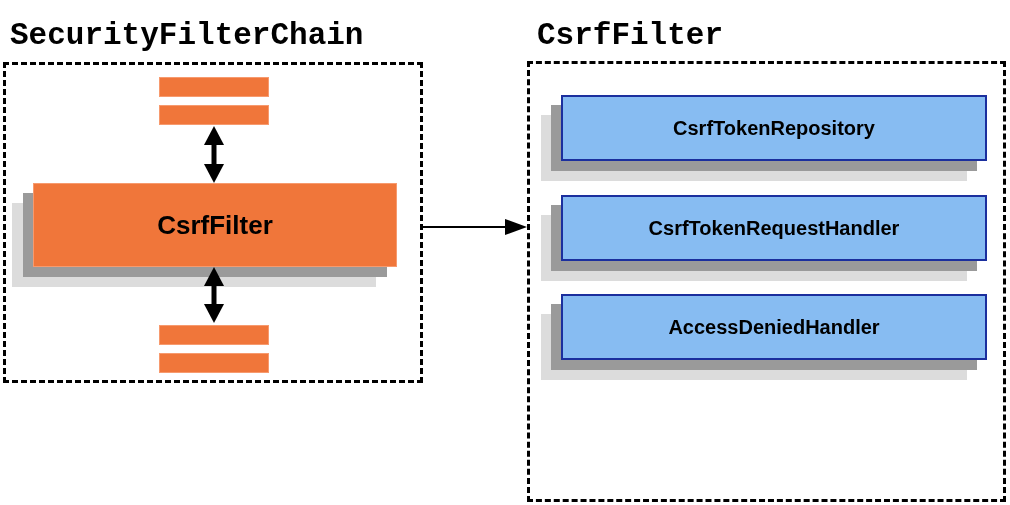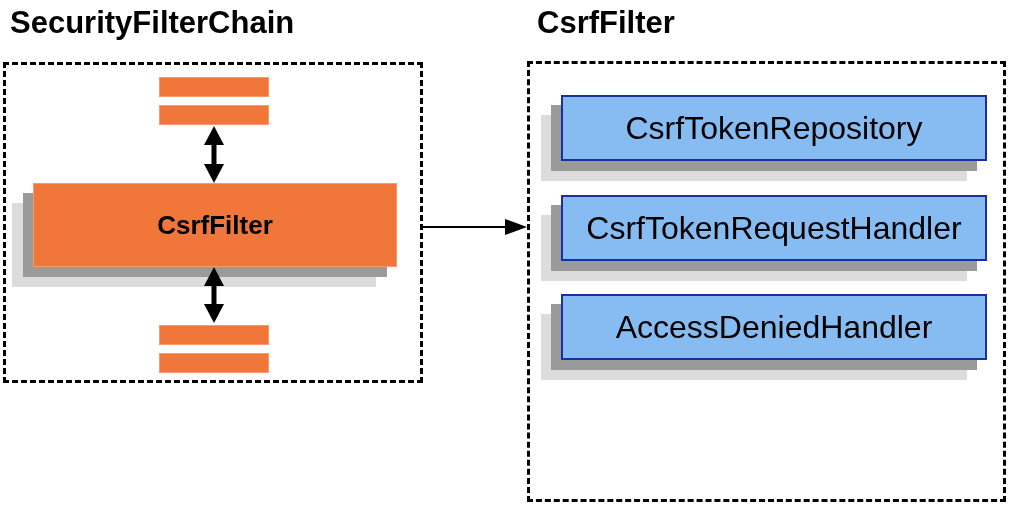--- a/index.html
+++ b/index.html
@@ -19,26 +19,27 @@
   .canvas {
     position: relative;
     width: 1010px;
     height: 505px;
     background: #ffffff;
     overflow: hidden;
   }
 
   .title {
     position: absolute;
-    top: 4px;
+    top: 17px;
     font-size: 31px;
     font-weight: bold;
     color: #000;
     white-space: nowrap;
     line-height: 1.2;
+    font-family: Liberation Mono, monospace;
   }
   .left-title  { left: 10px; }
   .right-title { left: 537px; }
 
   .dashed {
     position: absolute;
     border: 3px dashed #000;
     background: transparent;
   }
   .left-dashed  { left: 3px;  top: 62px; width: 420px; height: 321px; }
@@ -88,22 +89,22 @@
                 -20px 20px 0 var(--shadow-light, #DCDCDC);
     display: flex;
     align-items: center;
     justify-content: center;
   }
   .blue-box.c0 { top: 95px; }
   .blue-box.c1 { top: 195px; }
   .blue-box.c2 { top: 294px; }
   .blue-box.c3 { top: 393px; }
   .blue-box .label {
-    font-size: 32px;
-    font-weight: normal;
+    font-size: 20px;
+    font-weight: bold;
     color: #000;
     white-space: nowrap;
   }
 
   .arrow-overlay {
     position: absolute;
     left: 0; top: 0;
     width: 1010px;
     height: 505px;
     pointer-events: none;

